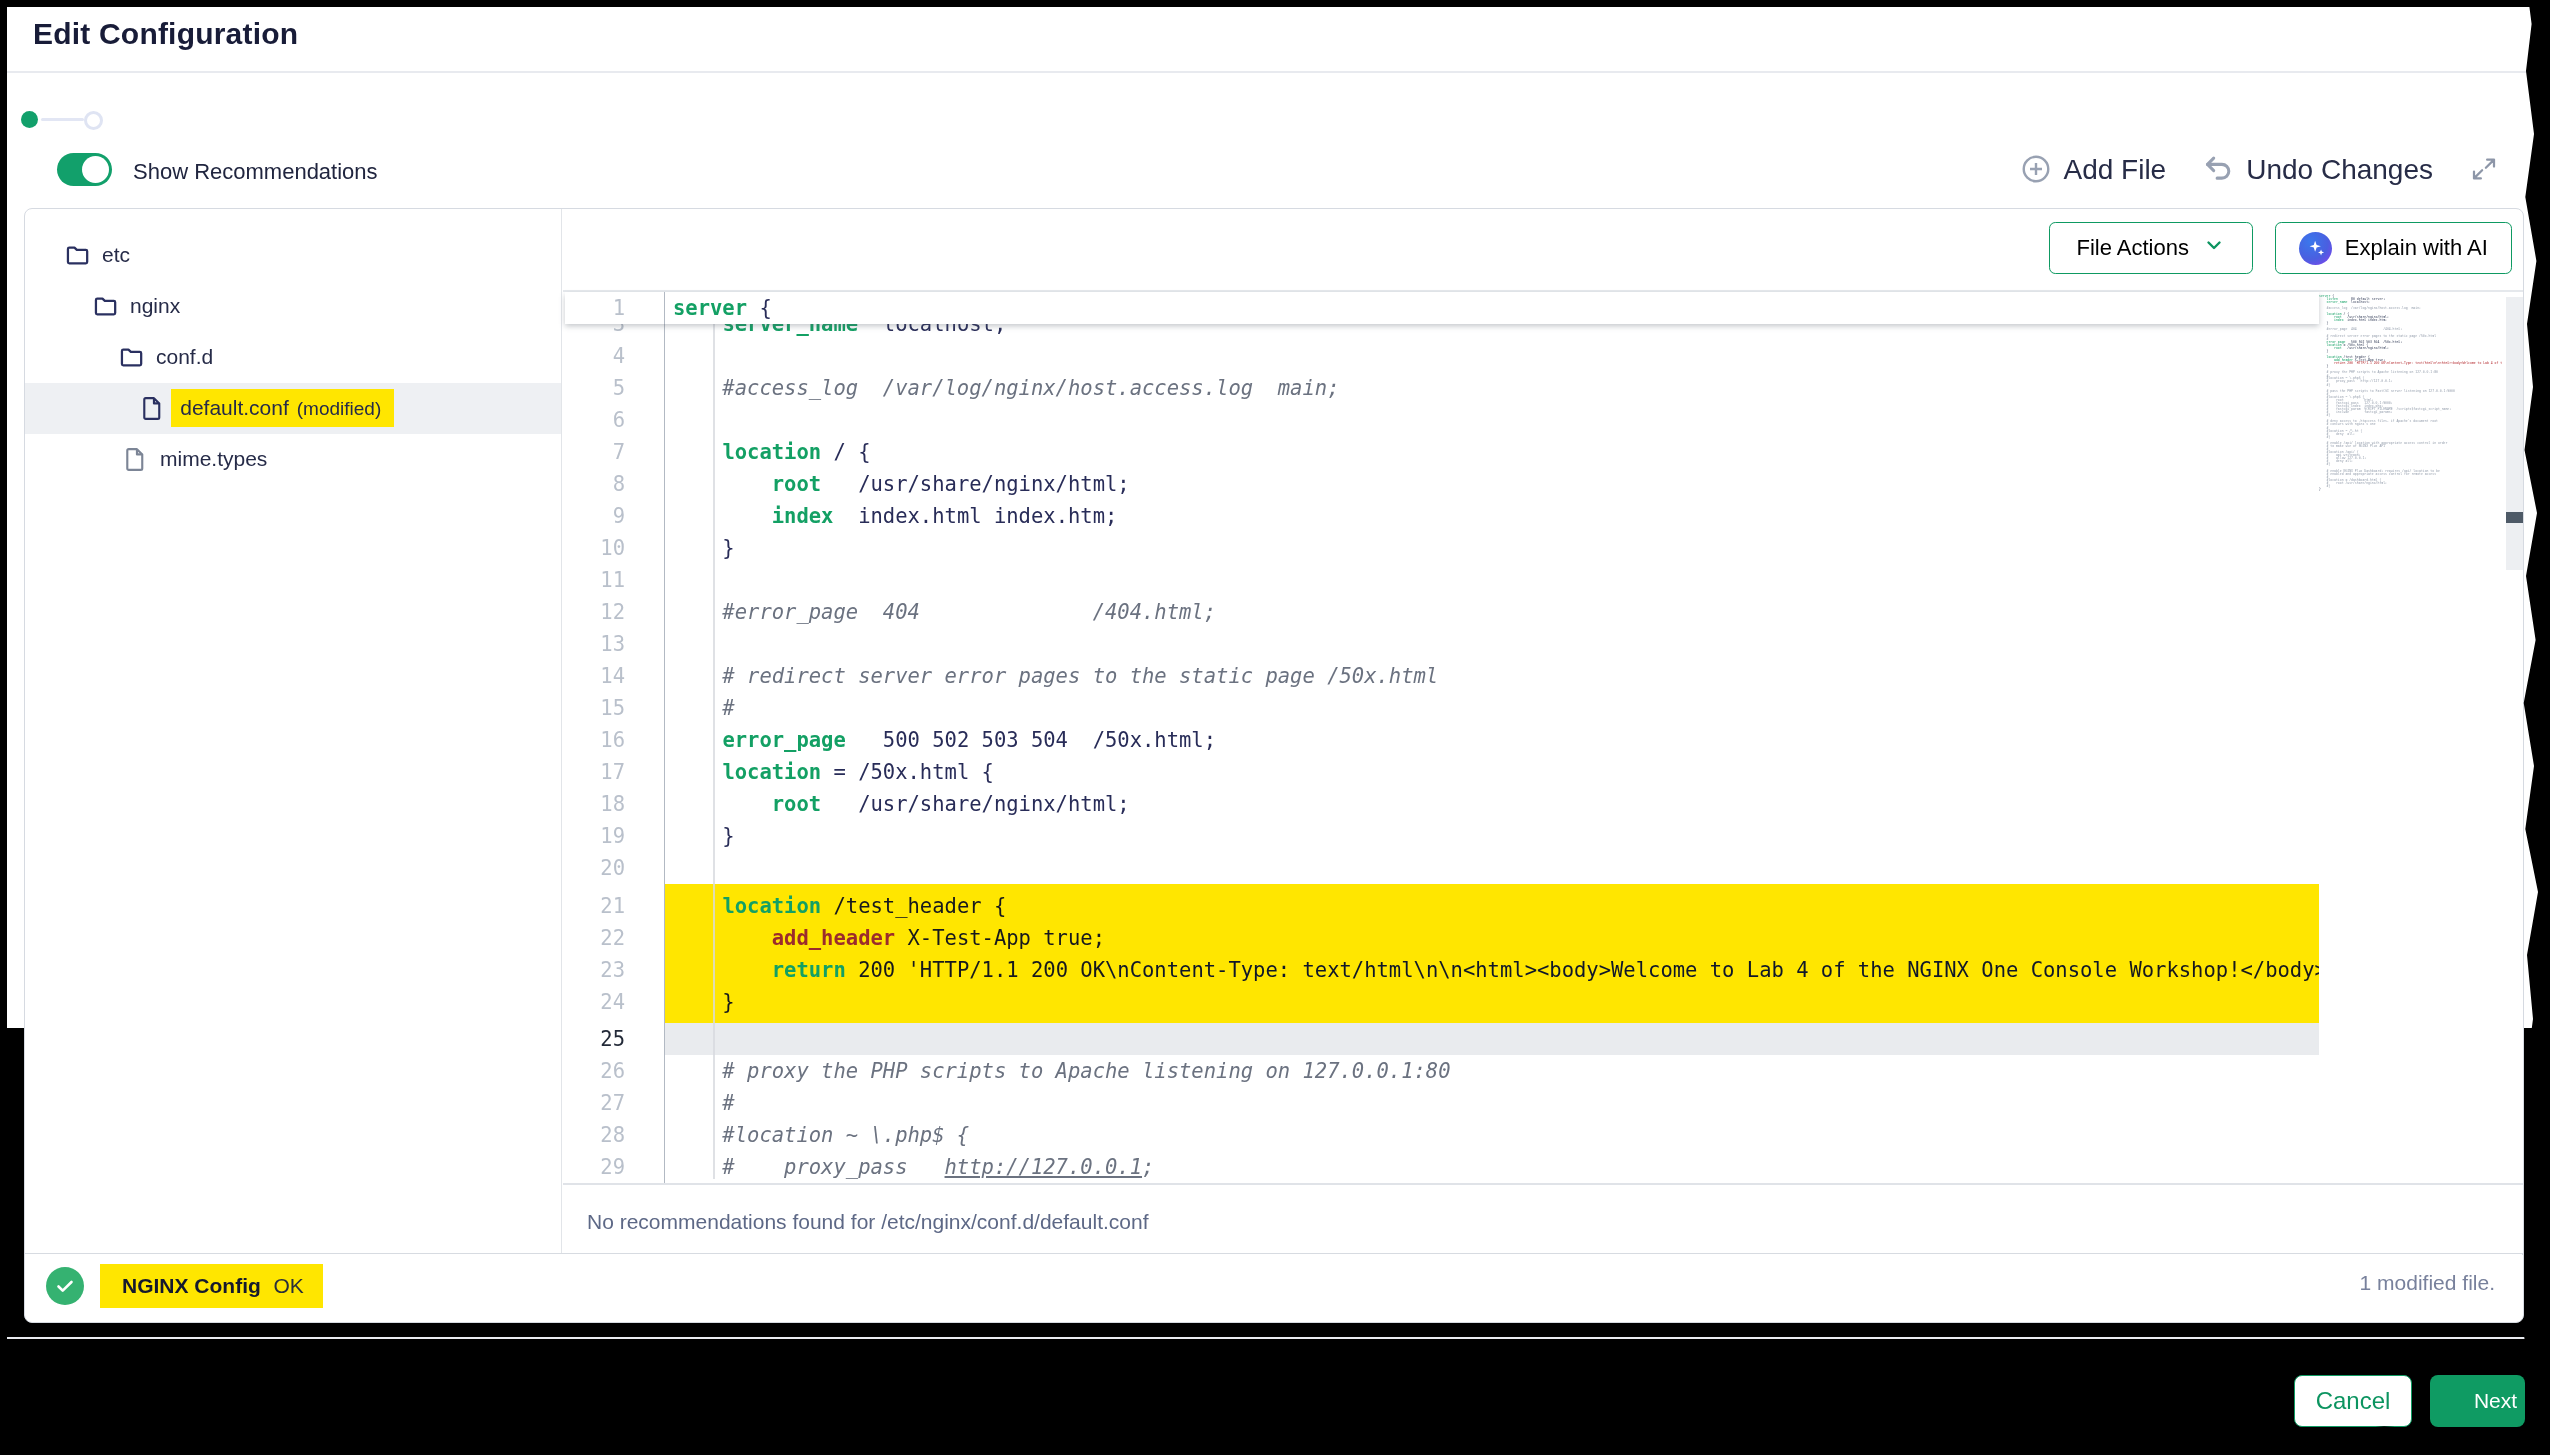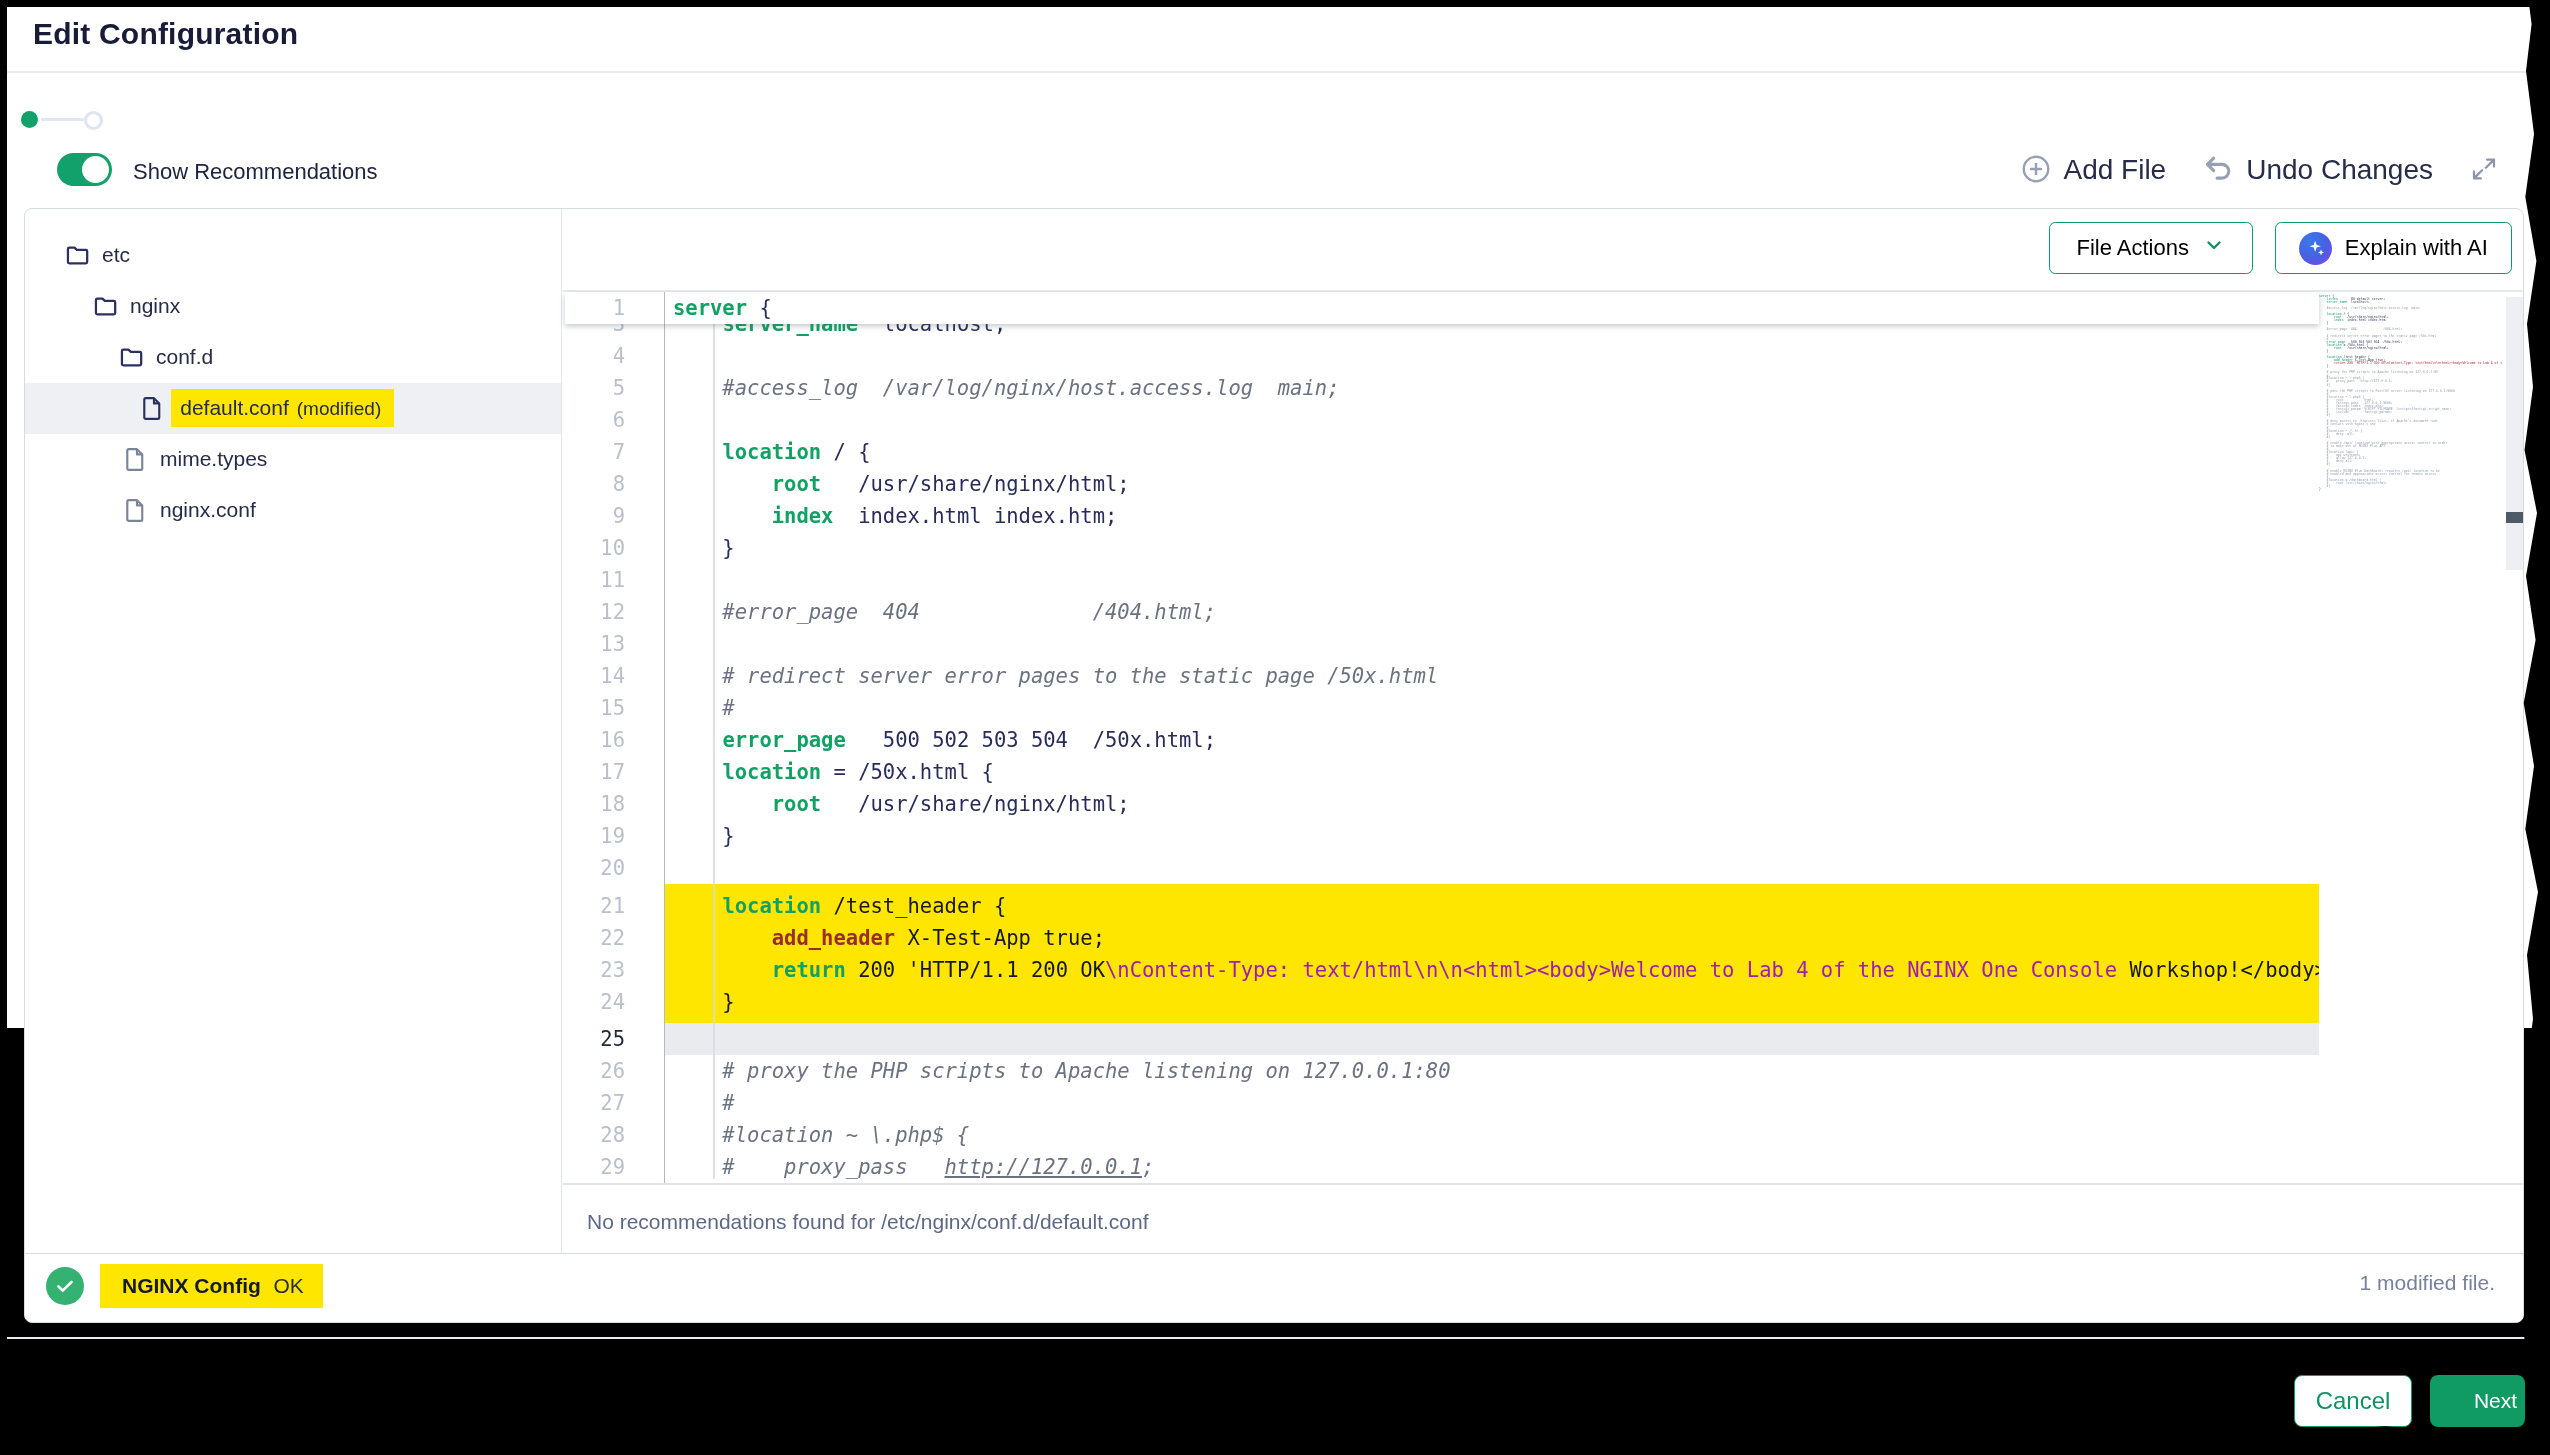--- a/index.html
+++ b/index.html
@@ -60,21 +60,21 @@
   .crow .ln.dark { color:#232a38; }
   .crow .cd { flex:1; border-left:1.6px solid #b2b9c3; padding-left:8px; font-family:"DejaVu Sans Mono", monospace; font-size:20.5px; line-height:32px; white-space:pre; overflow:hidden; }
   .crow.hl-y .cd { background:#ffe600; }
   .crow.hl-g .cd { background:#e9ebee; }
   .kw  { color:#13a064; font-weight:bold; }
   .txt { color:#282c58; }
   .com { color:#6b7280; font-style:italic; }
   .comu{ color:#6b7280; font-style:italic; text-decoration:underline; }
   .blk { color:#16181d; }
   .dir { color:#9b2c2c; font-weight:bold; }
-  .str { color:#a21caf; }
+  .str { color:#0f172a; }
   #code-rows { margin-top:16px; }
   .sticky-row { position:absolute; left:540px; top:83px; width:1754px; height:32px; background:#fff; box-shadow:0 3.2px 5.5px rgba(90,97,110,.35); z-index:5; display:flex; }
   .indent-guide { position:absolute; left:688px; top:114px; width:1.6px; height:856px; background:#d7dade; opacity:.8; z-index:4; }
   .hscrollbar { position:absolute; left:644px; top:953px; width:1495px; height:20.5px; background:#e3e6ea; border-radius:6.3px; z-index:0; }
 
   
   .minimap { position:absolute; left:2294px; top:85px; width:183px; height:411px; overflow:hidden; cursor:pointer; }
   .minimap pre { font-family:"DejaVu Sans Mono", monospace; font-size:9.5px; line-height:9.3px; transform:scale(0.33); transform-origin:0 0; width:555px; white-space:pre; }
   .mm-def { color:#39425c; } .mm-com { color:#97a0ae; } .mm-red { color:#b3282d; } .mm-kw { color:#13a064; }
   .vtrack { position:absolute; left:2481px; top:88px; width:17.4px; height:273px; background:#edeff2; }
@@ -192,29 +192,20 @@
         </div>
         <div class="tree-row" style="padding-left: 97px;">
           <span class="tree-ico c-gray">
             <svg viewBox="0 0 24 24" fill="none" stroke="currentColor" stroke-width="1.9" stroke-linejoin="round">
               <path d="M6 2.8h7.3L18 7.5v12.4c0 .7-.6 1.3-1.3 1.3H6c-.7 0-1.3-.6-1.3-1.3V4.1c0-.7.6-1.3 1.3-1.3z"></path>
               <path d="M13.3 2.8v4.7H18"></path>
             </svg>
           </span>
           <span class="tree-label">mime.types</span>
         </div>
-        <div class="tree-row" style="padding-left: 97px;">
-          <span class="tree-ico c-gray">
-            <svg viewBox="0 0 24 24" fill="none" stroke="currentColor" stroke-width="1.9" stroke-linejoin="round">
-              <path d="M6 2.8h7.3L18 7.5v12.4c0 .7-.6 1.3-1.3 1.3H6c-.7 0-1.3-.6-1.3-1.3V4.1c0-.7.6-1.3 1.3-1.3z"></path>
-              <path d="M13.3 2.8v4.7H18"></path>
-            </svg>
-          </span>
-          <span class="tree-label">nginx.conf</span>
-        </div>
       </div>
 
     <div class="ed-head-ico">
       <svg viewBox="0 0 24 24" fill="none" stroke="currentColor" stroke-width="1.7" stroke-linejoin="round">
           <path d="M6 2.8h7.3L18 7.5v12.4c0 .7-.6 1.3-1.3 1.3H6c-.7 0-1.3-.6-1.3-1.3V4.1c0-.7.6-1.3 1.3-1.3z"></path>
           <path d="M13.3 2.8v4.7H18"></path>
         </svg>
     </div>
     <div class="ed-path">/etc/nginx/conf.d/default.conf</div>
 

